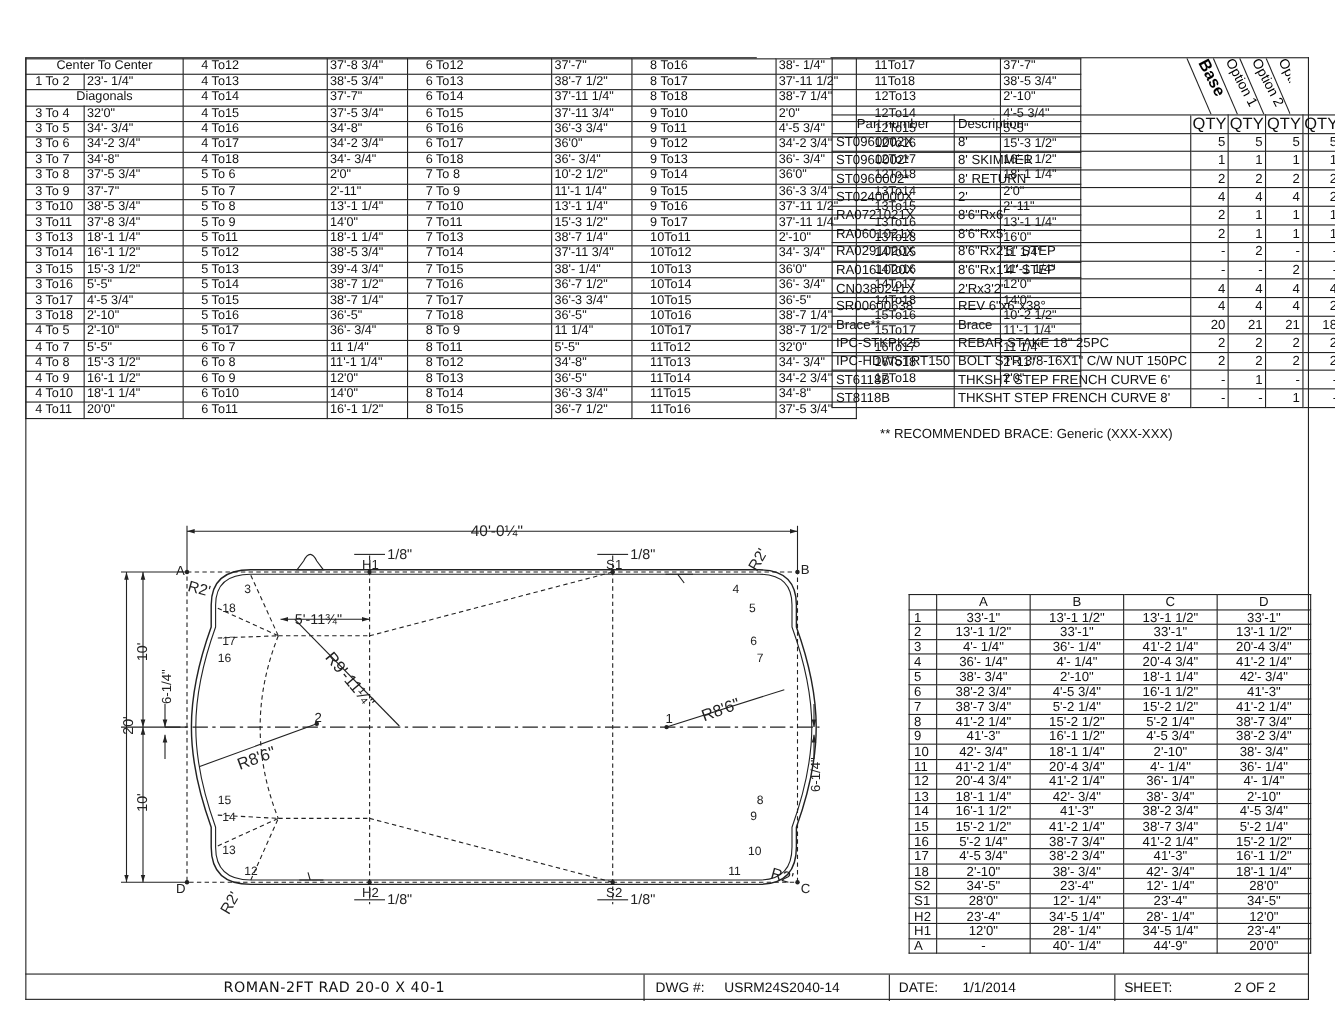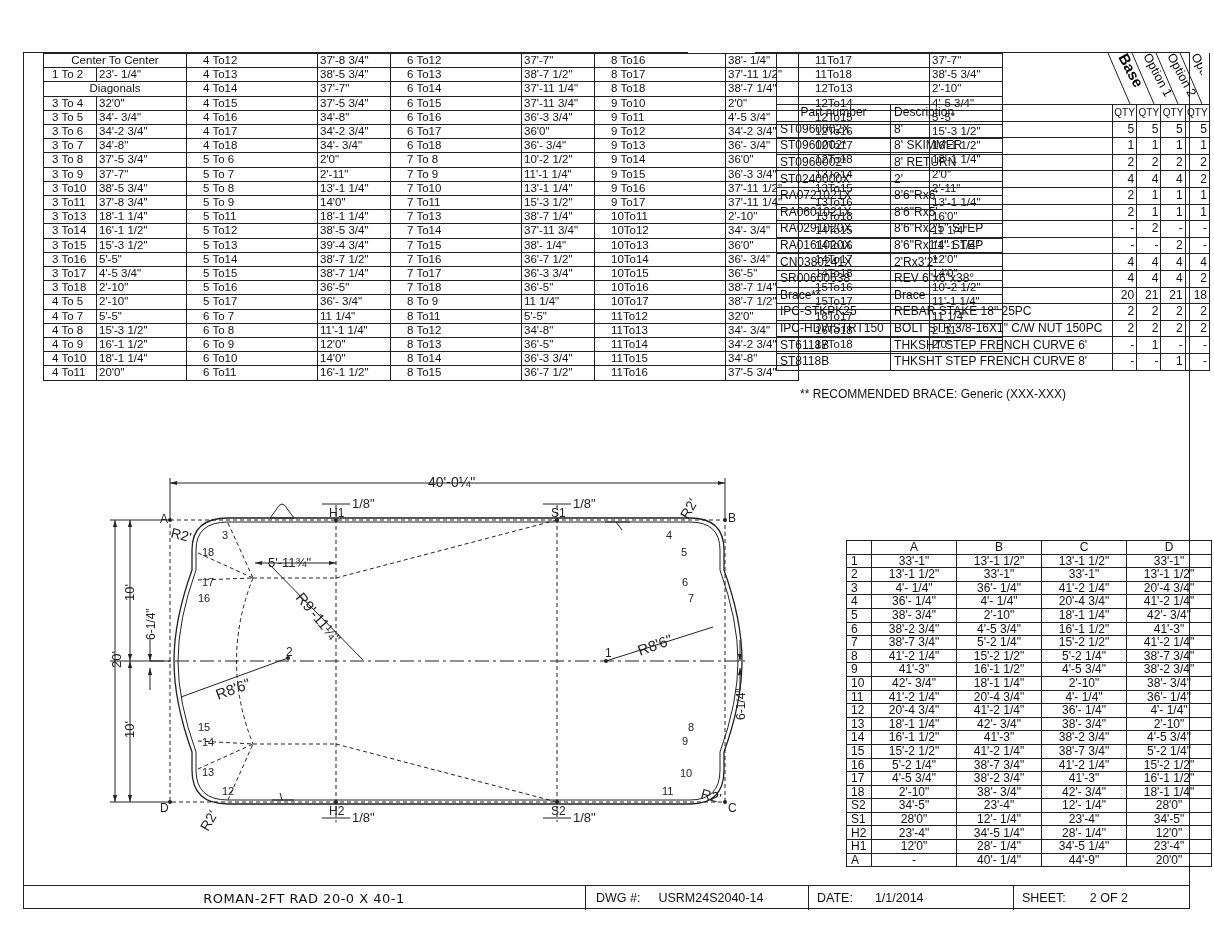--- a/index.html
+++ b/index.html
@@ -1,46 +1,46 @@
 <!DOCTYPE html>
 <html><head>
 <meta charset="utf-8">
 <style>
   html, body { margin:0; padding:0; background:#ffffff; }
   body { width:1214px; height:938px; position:relative; overflow:hidden; font-family:"Liberation Sans", sans-serif; color:#111; }
   .frame { position:absolute; left:23px; top:52px; width:1167px; height:857px; border:1.5px solid #222; border-top:none; box-sizing:border-box; }
   .topline { position:absolute; left:23px; top:52px; width:665px; height:0; border-top:1.5px solid #222; }
   .topline2 { position:absolute; left:755px; top:52px; width:435px; height:0; border-top:1.5px solid #222; }
-  table { border-collapse:collapse;margin-left:20px; }
+  table { border-collapse:collapse; }
   .c2c { position:absolute; left:23px; top:53px; font-size:11.5px; line-height:13.2px; }
   .c2c td { border:1px solid #222; padding:0 2px; white-space:nowrap; height:12.4px; }
   .c2c td.k { width:42px; text-align:left; padding-left:8px; }
   .c2c td.v { width:85px; text-align:left; }
   .c2c td.k2 { width:112px; text-align:left; padding-left:16px; }
   .c2c td.v2 { width:68px; }
   .c2c td.hdr { text-align:center; }
   .c2c td.blank { border:none; }
   .parts { position:absolute; left:756px; top:53px; width:434px; font-size:12px; line-height:15px; }
   .parts td { border:1px solid #222; padding:0 3px; white-space:nowrap; height:15.6px; }
   .parts td.pn { width:103px; }
   .parts td.desc { width:205px; }
   .parts td.q { width:18px; text-align:right; padding:0 2px; }
-  .parts thead td.q { text-align:center; padding:0 1px; font-size:10px; }
+  .parts thead td.q { text-align:center; padding:0 1px; font-size:15px; }
   .parts .opthead { height:51px; position:relative; border-bottom:1px solid #222; }
   .note { position:absolute; left:800px; top:387px; font-size:12px; }
   .dims { position:absolute; left:826px; top:540px; font-size:12px; line-height:12.5px; }
   .dims td { border:1px solid #222; text-align:center; padding:0; height:12.6px; white-space:nowrap; }
   .dims td.rk { width:20px; text-align:left; padding-left:4px; }
   .dims td.dc { width:84px; }
   .titleblock { position:absolute; left:23px; top:885px; width:1167px; height:24px; border-top:1.5px solid #222; display:flex; font-size:12.5px; }
   .tb-cell { height:24px; border-right:1px solid #222; display:flex; align-items:center; box-sizing:border-box; }
   .tb-title { width:563px; justify-content:center; font-family:"DejaVu Sans", sans-serif; font-size:13px; letter-spacing:0.5px; }
   .tb-dwg { width:223px; padding-left:10px; }
   .tb-date { width:205px; padding-left:8px; }
-  .tb-sheet { flex:1; padding-left:8px; border-right:none; }
+  .tb-sheet { flex:1; padding-left:8px; border-right:none;gap:32px; }
   .drawing { position:absolute; left:0; top:0; }
   svg text { font-family:"Liberation Sans", sans-serif; }
 </style>
 </head>
 <body>
 
 <div class="frame"></div>
 <div class="topline"></div>
 <div class="topline2"></div>
 

